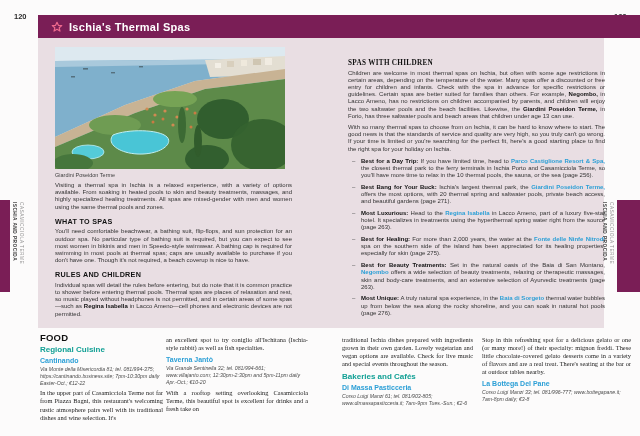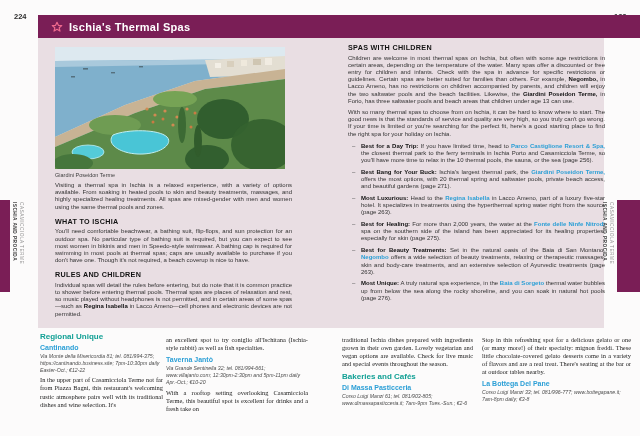--- a/index.html
+++ b/index.html
@@ -18,21 +18,21 @@
   .pinkbox{position:absolute;left:38px;top:38px;width:566px;height:290px;background:#e9dee3;}
 
   .photo{position:absolute;left:55px;top:47px;width:230px;height:122px;display:block;}
   .caption{position:absolute;left:55px;top:172px;font-size:5.5px;color:#3e3e3e;}
 
   .col-left{position:absolute;left:55px;top:182px;width:237px;}
   .col-right{position:absolute;left:348px;top:43px;width:257px;}
 
   .fbody{font-size:6px;line-height:7.2px;color:#333;text-align:justify;margin:0 0 4px 0;}
   .fhead{font-size:7.2px;font-weight:700;letter-spacing:.3px;color:#121212;margin:6px 0 2.5px 0;}
-  .fhead.first{margin-top:0;}
+  .fhead.first{margin-top:16px;font-family:Liberation Serif, serif;}
   .bold{font-weight:700;color:#111;}
   .bluename{color:#2b9fd6;font-weight:700;}
 
   ul.bullets{list-style:none;margin:5px 0 0 3px;padding:0;}
   ul.bullets li{position:relative;padding-left:10px;margin-bottom:4.5px;
                 font-size:6px;line-height:7.2px;color:#333;text-align:justify;}
   ul.bullets li::before{content:"–";position:absolute;left:1px;top:0;color:#444;font-size:6px;}
   .lead{font-weight:700;color:#111;}
 
   .tab{position:absolute;background:#7a1e56;}
@@ -56,21 +56,21 @@
   .mt{margin-top:4px;}
   .food-details{font-size:5.2px;font-style:italic;color:#4d4d4d;line-height:6.8px;margin:0 0 3px 0;}
   .food-body{font-family:"Liberation Serif",serif;font-size:6.4px;line-height:8.1px;
              color:#232323;text-align:justify;margin:0;}
 </style>
 </head>
 <body>
 
 <div class="stage">
 
-  <div class="pagenum left">224</div>
+  <div class="pagenum left">120</div>
   <div class="pagenum right">138</div>
 
   <div class="banner">
     <svg class="star" viewBox="0 0 24 24">
       <path d="M12 2.5 L14.8 8.6 L21.5 9.2 L16.4 13.6 L17.9 20.2 L12 16.7 L6.1 20.2 L7.6 13.6 L2.5 9.2 L9.2 8.6 Z" fill="none" stroke="#ef6a8e" stroke-width="2.4" stroke-linejoin="round"></path>
     </svg>
     <span class="banner-title">Ischia's Thermal Spas</span>
   </div>
 
   <div class="pinkbox"></div>
@@ -115,21 +115,21 @@
     <ellipse cx="208" cy="98" rx="32" ry="26" fill="#35622f" opacity="0.95"></ellipse>
     <ellipse cx="152" cy="112" rx="22" ry="14" fill="#2e5a2c" opacity="0.9"></ellipse>
     <ellipse cx="127" cy="78" rx="4" ry="18" fill="#3c6a34"></ellipse>
     <ellipse cx="143" cy="94" rx="4" ry="16" fill="#315c2c"></ellipse>
     <ellipse cx="18" cy="116" rx="20" ry="9" fill="#46763c"></ellipse>
   </svg>
   <div class="caption">Giardini Poseidon Terme</div>
 
   <div class="col-left">
     <p class="fbody">Visiting a thermal spa in Ischia is a relaxed experience, with a variety of options available. From soaking in heated pools to skin and beauty treatments, massages, and highly specialized healing treatments. All spas are mixed-gender with men and women using the same thermal pools and zones.</p>
-    <h3 class="fhead">WHAT TO ISCHIA</h3>
+    <h3 class="fhead">WHAT TO SPAS</h3>
     <p class="fbody">You'll need comfortable beachwear, a bathing suit, flip-flops, and sun protection for an outdoor spa. No particular type of bathing suit is required, but you can expect to see most women in bikinis and men in Speedo-style swimwear. A bathing cap is required for swimming in most pools at thermal spas; caps are usually available to purchase if you don't have one. Though it's not required, a beach coverup is nice to have.</p>
     <h3 class="fhead">RULES AND CHILDREN</h3>
     <p class="fbody"><span>Individual spas will detail the rules before entering, but do note that it is common practice to shower before entering thermal pools. Thermal spas are places of relaxation and rest, so music played without headphones is not permitted, and in certain areas of some spas—such as </span><span class="bold">Regina Isabella</span><span> in Lacco Ameno—cell phones and electronic devices are not permitted.</span></p>
   </div>
 
   <div class="col-right">
     <h3 class="fhead first">SPAS WITH CHILDREN</h3>
     <p class="fbody"><span>Children are welcome in most thermal spas on Ischia, but often with some age restrictions in certain areas, depending on the temperature of the water. Many spas offer a discounted or free entry for children and infants. Check with the spa in advance for specific restrictions or guidelines. Certain spas are better suited for families than others. For example, </span><span class="bold">Negombo,</span><span> in Lacco Ameno, has no restrictions on children accompanied by parents, and children will enjoy the two saltwater pools and the beach facilities. Likewise, the </span><span class="bold">Giardini Poseidon Terme,</span><span> in Forio, has three saltwater pools and beach areas that children under age 13 can use.</span></p>
     <p class="fbody">With so many thermal spas to choose from on Ischia, it can be hard to know where to start. The good news is that the standards of service and quality are very high, so you truly can't go wrong. If your time is limited or you're searching for the perfect fit, here's a good starting place to find the right spa for your holiday on Ischia.</p>
     <ul class="bullets">
@@ -147,21 +147,22 @@
     <div class="tab-section">CASAMICCIOLA TERME</div>
     <div class="tab-chapter">ISCHIA AND PROCIDA</div>
   </div>
   <div class="tab tab-r"></div>
   <div class="tabtext tabtext-r">
     <div class="tab-section">CASAMICCIOLA TERME</div>
     <div class="tab-chapter">ISCHIA AND PROCIDA</div>
   </div>
 
   <div class="food-col c1">
-    <h3 class="food-h2">Regional Unique</h3>
+    <h2 class="food-h1">FOOD</h2>
+    <h3 class="food-h2">Regional Cuisine</h3>
     <div class="food-name">Cantinando</div>
     <p class="food-details">Via Monte della Misericordia 81; tel. 081/994-375; https://cantinando.business.site; 7pm-10:30pm daily Easter-Oct.; €12-22</p>
     <p class="food-body">In the upper part of Casamicciola Terme not far from Piazza Bagni, this restaurant's welcoming rustic atmosphere pairs well with its traditional dishes and wine selection. It's</p>
   </div>
 
   <div class="food-col c2">
     <p class="food-body">an excellent spot to try coniglio all'Ischitana (Ischia-style rabbit) as well as fish specialties.</p>
     <div class="food-name mt">Taverna Jantò</div>
     <p class="food-details">Via Grande Sentinella 32; tel. 081/994-661; www.villajanto.com; 12:30pm-2:30pm and 5pm-11pm daily Apr.-Oct.; €10-20</p>
     <p class="food-body">With a rooftop setting overlooking Casamicciola Terme, this beautiful spot is excellent for drinks and a fresh take on</p>

